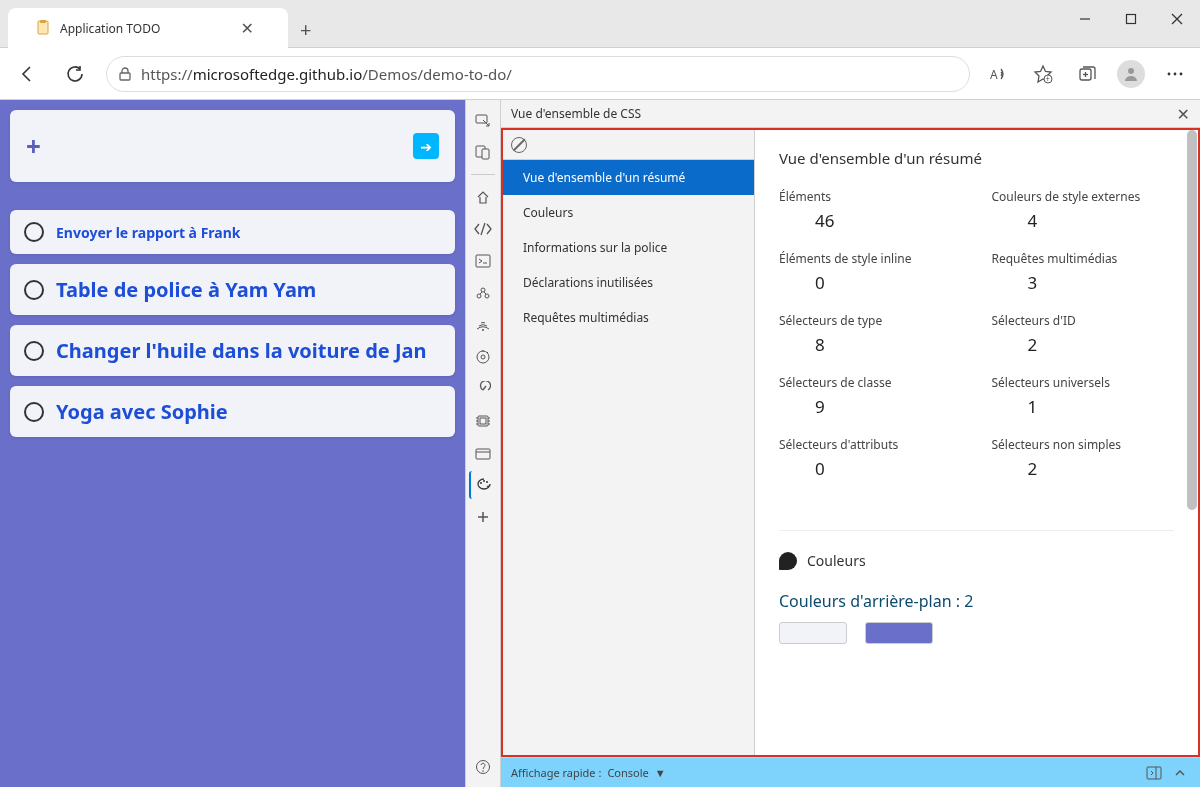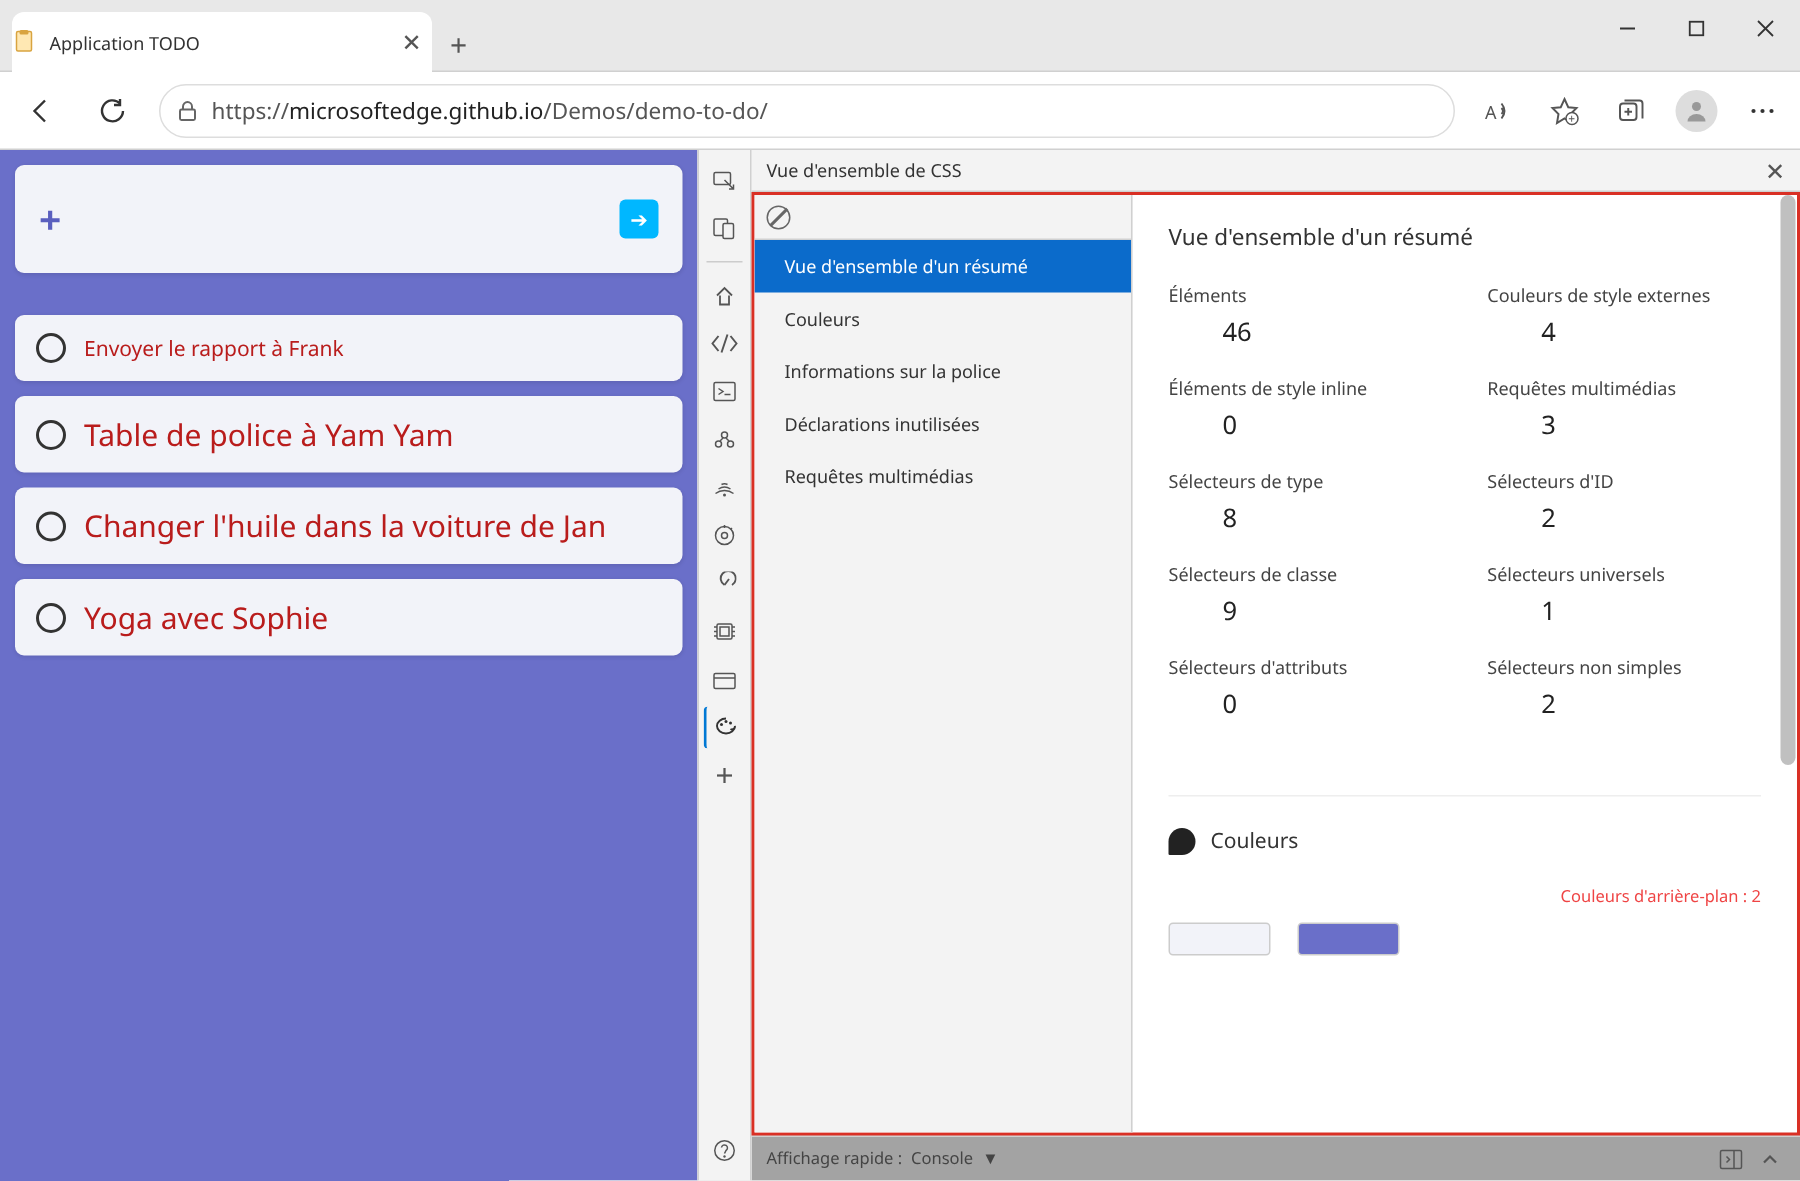--- a/index.html
+++ b/index.html
@@ -1,20 +1,20 @@
 <!DOCTYPE html>
 <html><head>
 <meta charset="utf-8">
 <style>
 * { box-sizing: border-box; margin: 0; padding: 0; font-family: "Segoe UI", system-ui, sans-serif; }
 html, body { width: 1200px; height: 787px; overflow: hidden; background: #e8e8e8; }
 
 
 .titlebar { height: 48px; background: #e8e8e8; display: flex; align-items: flex-start; border-bottom: 1px solid #d0d0d0; }
-.tab { display: flex; align-items: center; height: 40px; background: #fff; border-radius: 8px 8px 0 0; padding: 0 1px; margin: 8px 0 0 8px; min-width: 280px; gap: 8px; position: relative; }
+.tab { display: flex; align-items: center; height: 40px; background: #fff; border-radius: 8px 8px 0 0; padding: 0 28px; margin: 8px 0 0 8px; min-width: 280px; gap: 8px; position: relative; }
 .tab-icon { width: 16px; height: 16px; display: flex; align-items: center; justify-content: center; }
 .tab-title { font-size: 12px; color: #333; flex: 1; }
 .tab-close { font-size: 16px; color: #555; padding: 2px 6px; cursor: pointer; }
 .new-tab { font-size: 20px; color: #555; padding: 8px 12px; margin-top: 8px; cursor: pointer; }
 .titlebar-spacer { flex: 1; }
 .window-controls { display: flex; height: 40px; }
 .window-btn { width: 46px; height: 38px; display: flex; align-items: center; justify-content: center; font-size: 14px; color: #333; cursor: pointer; }
 
 
 .addressbar { height: 52px; background: #fff; display: flex; align-items: center; padding: 0 10px; gap: 14px; border-bottom: 1px solid #d0d0d0; }
@@ -26,21 +26,21 @@
 .avatar { width: 28px; height: 28px; border-radius: 50%; background: #ddd; display: flex; align-items: center; justify-content: center; }
 
 
 .main { display: flex; height: calc(787px - 48px - 52px); }
 .page { width: 465px; background: #6a6fc9; padding: 10px; overflow: hidden; }
 .input-card { background: #f2f3f9; border-radius: 6px; padding: 18px 16px; display: flex; align-items: center; justify-content: space-between; margin-bottom: 28px; box-shadow: 0 1px 3px rgba(0,0,0,0.1); }
 .plus { color: #5a5fbf; font-size: 26px; font-weight: bold; }
 .arrow-btn { width: 26px; height: 26px; background: #00b7ff; border-radius: 4px; display: flex; align-items: center; justify-content: center; color: #fff; font-size: 14px; }
 .todo-card { background: #f2f3f9; border-radius: 6px; padding: 12px 14px; display: flex; align-items: center; gap: 12px; margin-bottom: 10px; box-shadow: 0 1px 3px rgba(0,0,0,0.1); }
 .radio { width: 20px; height: 20px; border: 2px solid #333; border-radius: 50%; flex-shrink: 0; }
-.todo-text { font-size: 20px; color: #b91c1c; white-space: nowrap; overflow: hidden; }
+.todo-text { font-size: 20px; color: #1d4ed8; white-space: nowrap; overflow: hidden; font-weight: bold; }
 .todo-text.small { font-size: 14px; }
 
 
 .dt-toolbar { width: 36px; background: #f3f3f3; border-left: 1px solid #d0d0d0; border-right: 1px solid #d0d0d0; display: flex; flex-direction: column; align-items: center; padding: 6px 0; gap: 4px; position: relative; }
 .dt-tool { width: 28px; height: 28px; display: flex; align-items: center; justify-content: center; color: #555; cursor: pointer; border-radius: 3px; }
 .dt-tool.active { border-left: 2px solid #0078d4; }
 .dt-tool.bottom { margin-top: auto; }
 
 
 .dt-panel { flex: 1; display: flex; flex-direction: column; background: #fff; }
@@ -55,27 +55,27 @@
 .dt-nav-item { padding: 9px 20px; font-size: 12px; color: #333; cursor: pointer; }
 .dt-nav-item.selected { background: #0b6bcb; color: #fff; }
 .dt-content { flex: 1; padding: 18px 24px; overflow-y: auto; position: relative; }
 .dt-content-title { font-size: 15px; color: #333; margin-bottom: 20px; }
 .stats-grid { display: grid; grid-template-columns: 1fr 1fr; gap: 18px 30px; }
 .stat-label { font-size: 12px; color: #444; margin-bottom: 4px; }
 .stat-value { font-size: 17px; color: #222; margin-left: 36px; }
 .colors-section { margin-top: 50px; padding-top: 20px; border-top: 1px solid #eee; }
 .colors-header { display: flex; align-items: center; gap: 10px; font-size: 14px; color: #333; margin-bottom: 20px; }
 .palette-icon { width: 18px; height: 18px; background: #222; border-radius: 50% 50% 50% 5%; position: relative; }
-.colors-subtitle { font-size: 11px; color: #ef4444; margin-bottom: 10px; text-align: right; }
+.colors-subtitle { font-size: 16px; color: #0c4a6e; margin-bottom: 10px; }
 .swatches { display: flex; gap: 18px; }
 .swatch { width: 68px; height: 22px; border: 1px solid #ccc; border-radius: 3px; }
 .dt-scroll-thumb { position: absolute; right: 1px; top: 0; width: 10px; height: 380px; background: #c0c0c0; border-radius: 5px; }
 
 
-.dt-drawer { height: 30px; background: #a3a3a3; border-top: 1px solid #d0d0d0; display: flex; align-items: center; padding: 0 10px; font-size: 11px; color: #444; gap: 6px; }
+.dt-drawer { height: 30px; background: #7dd3fc; border-top: 1px solid #d0d0d0; display: flex; align-items: center; padding: 0 10px; font-size: 11px; color: #444; gap: 6px; }
 .drawer-spacer { flex: 1; }
 .drawer-icon { width: 20px; height: 20px; display: flex; align-items: center; justify-content: center; cursor: pointer; }
 
 svg { display: block; }
 </style>
 </head>
 <body>
 
 <div class="titlebar">
   <div class="tab">

